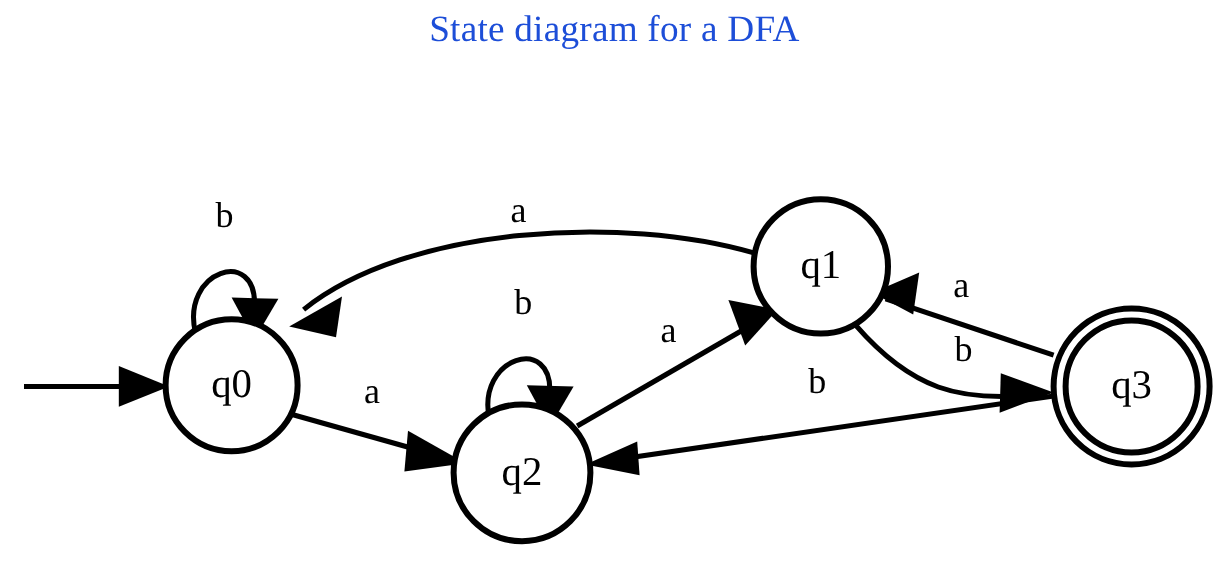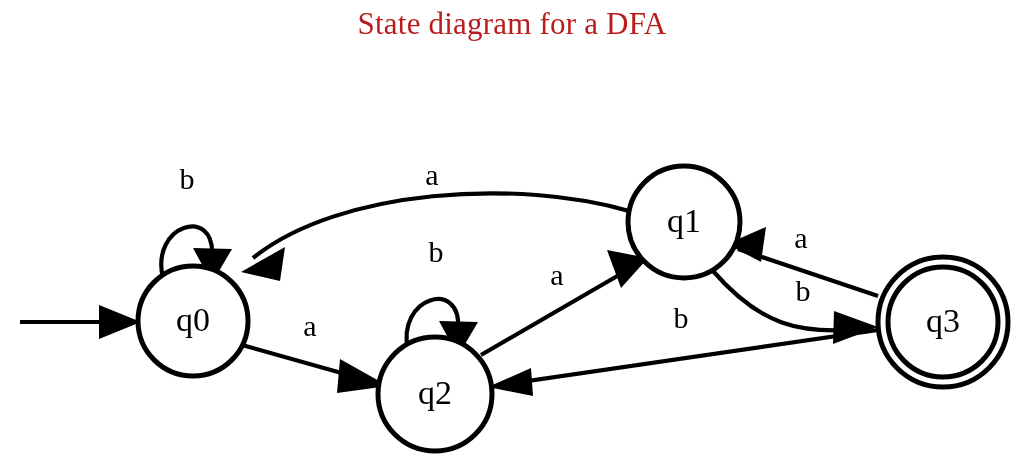--- a/index.html
+++ b/index.html
@@ -21,21 +21,21 @@
   }
   #diagram-title {
     position: absolute;
     left: 0;
     top: 6px;
     width: 1024px;
     text-align: center;
     font-size: 31px;
     font-family: "Liberation Serif", "DejaVu Serif", serif;
     letter-spacing: 0.2px;
-    color: #b91c1c;
+    color: #1d4ed8;
   }
   svg#graph {
     position: absolute;
     left: 0;
     top: 0;
     width: 1024px;
     height: 469px;
   }
   .state-circle {
     fill: #ffffff;

